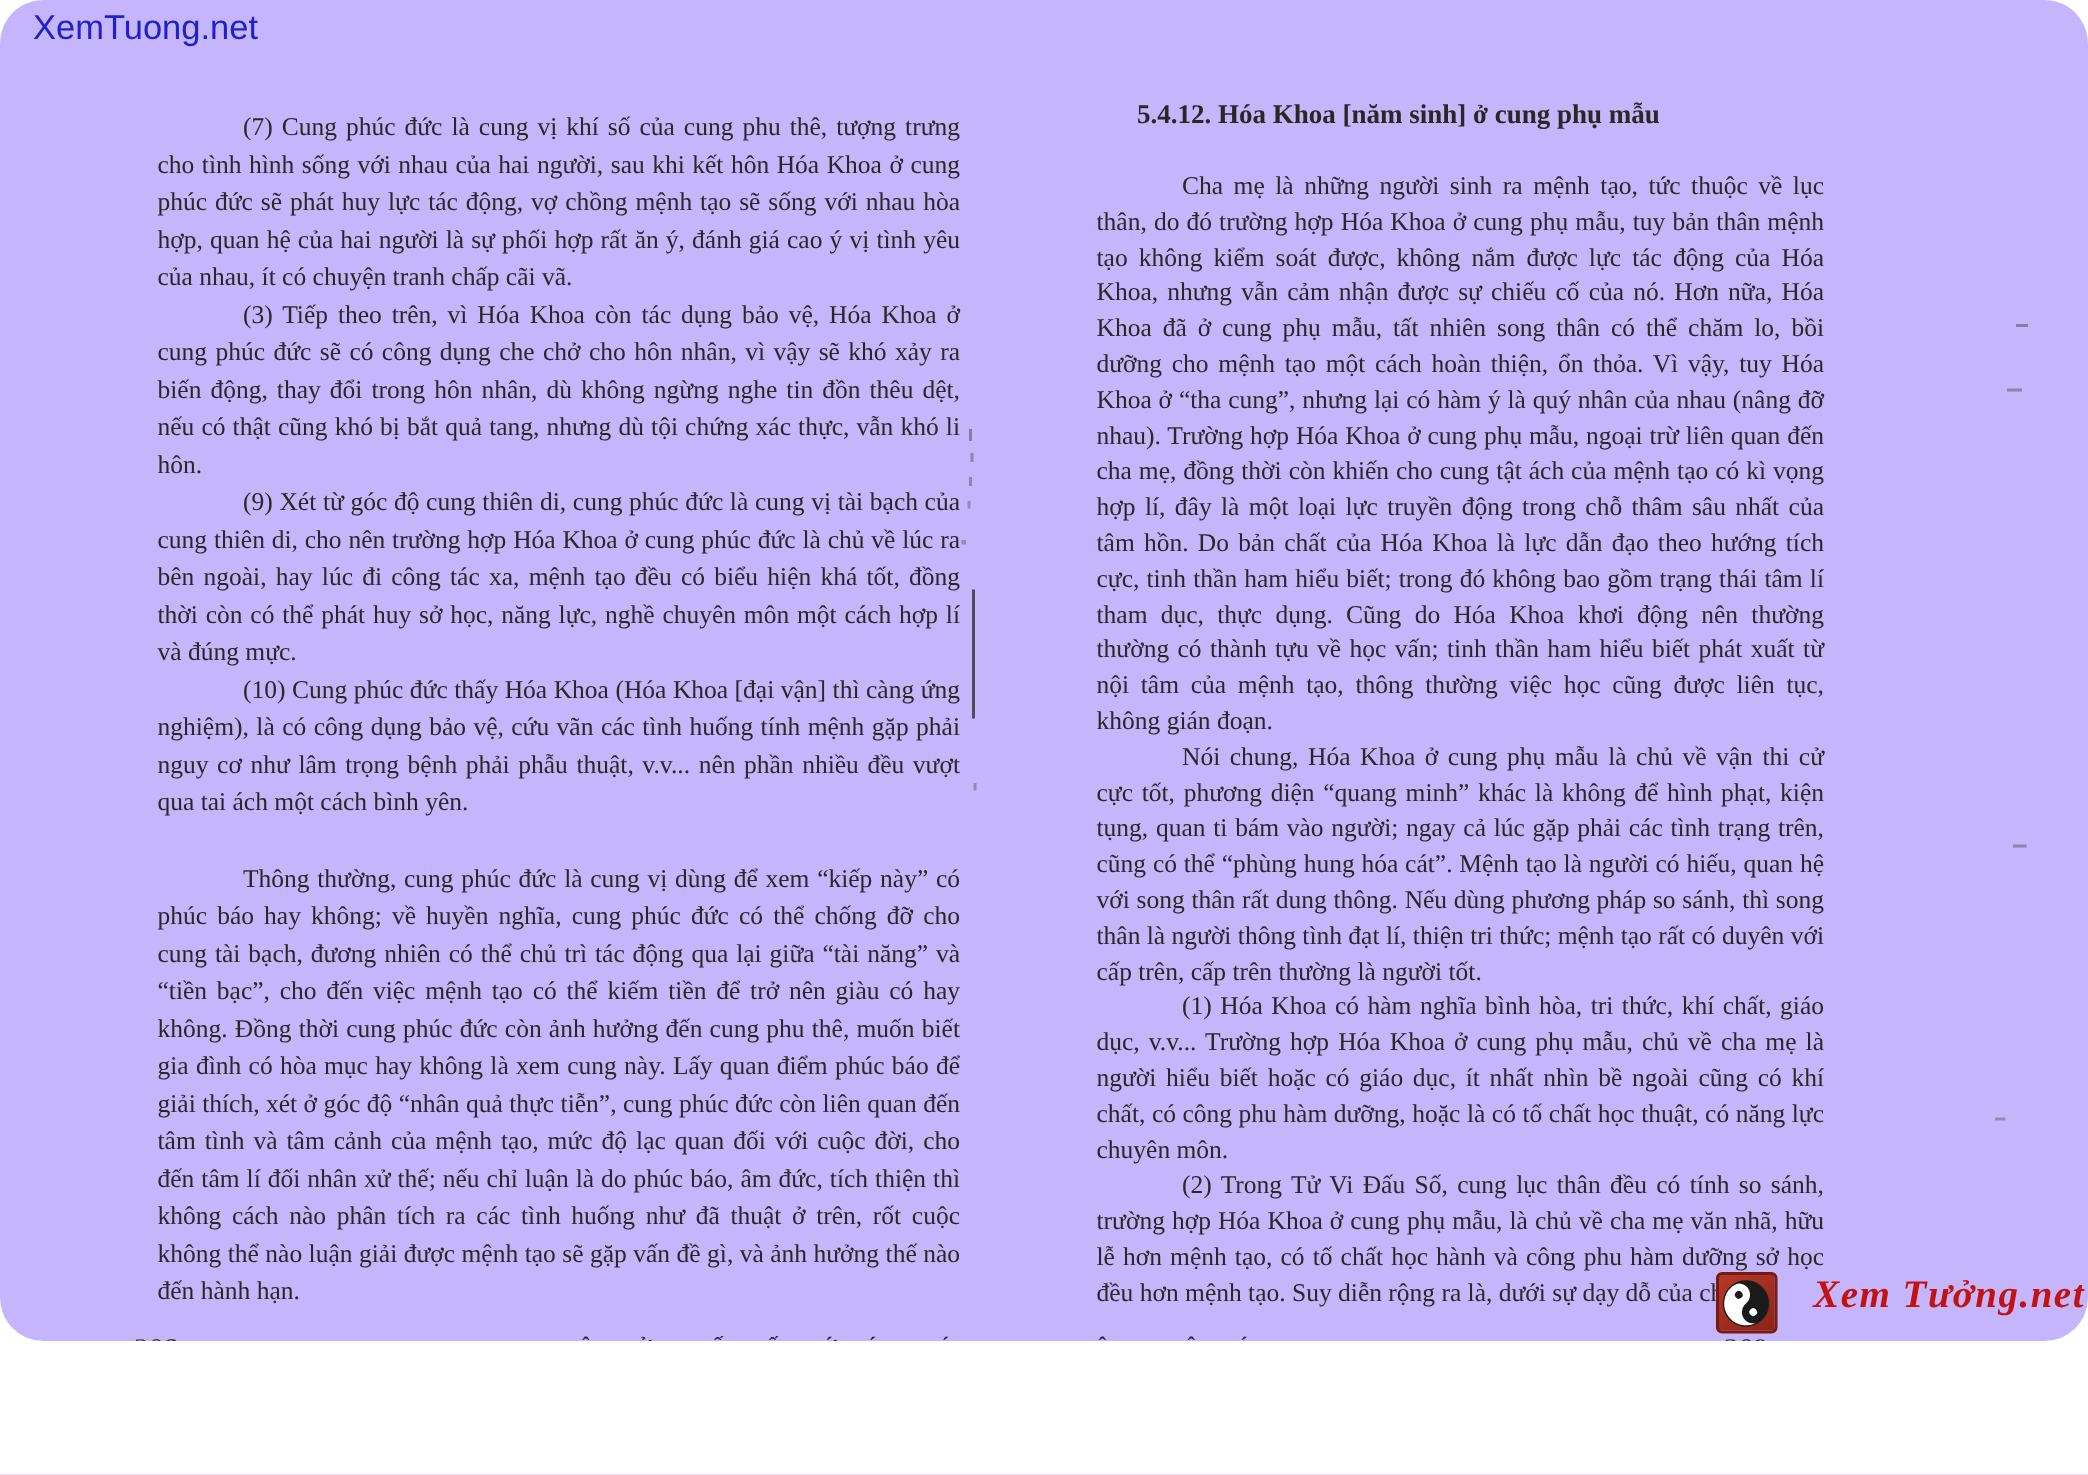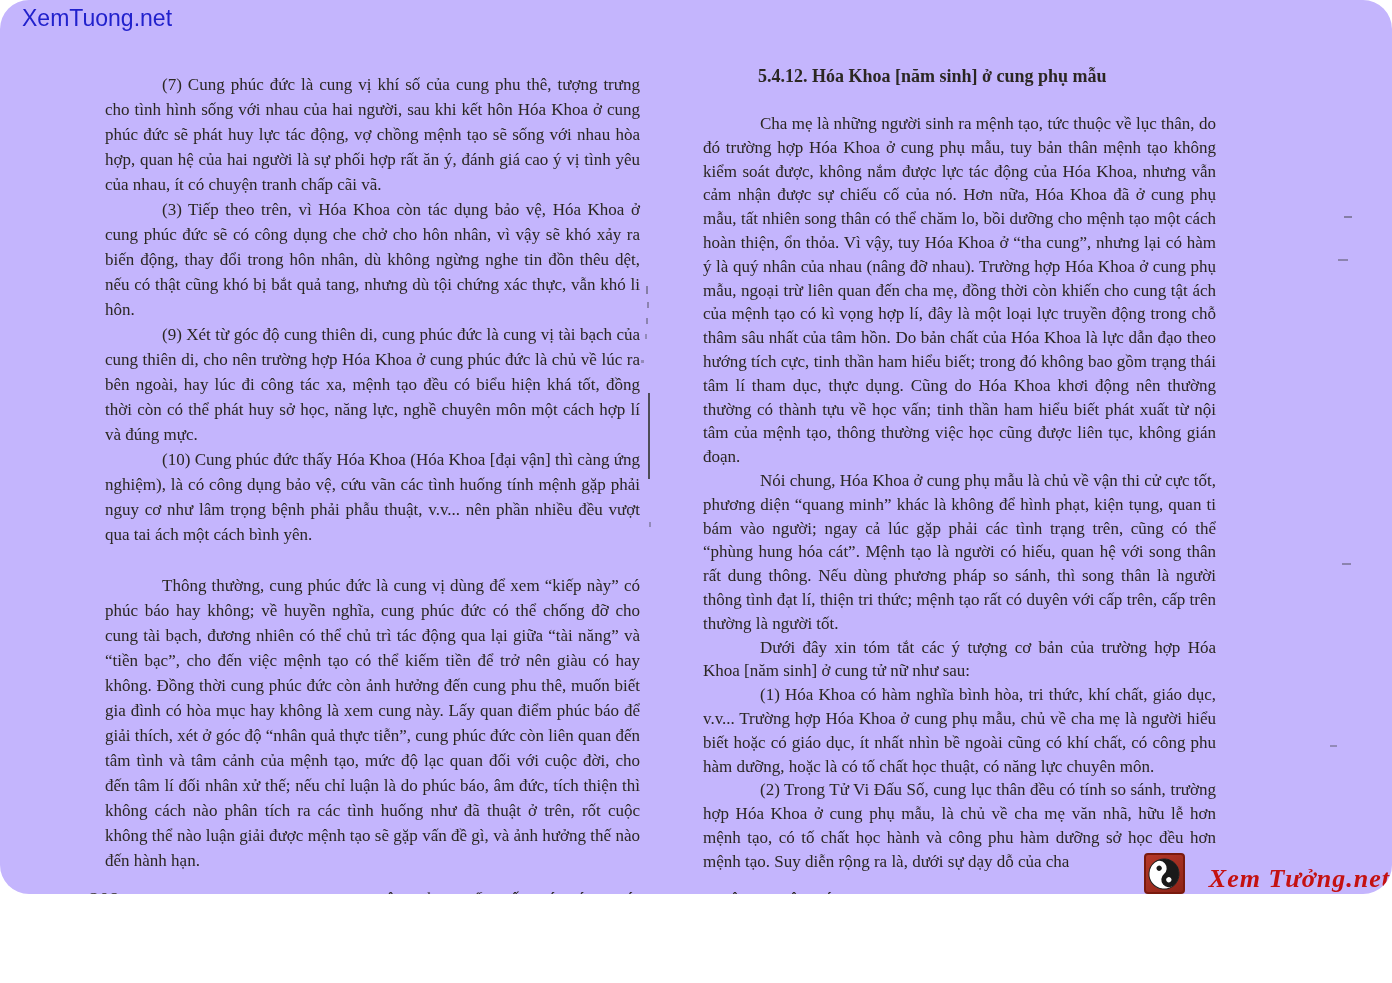--- a/index.html
+++ b/index.html
@@ -26,21 +26,21 @@
   .col { position: absolute; }
   .col-left { left: 85px;  top: 72px; width: 535px; margin-left: 20px; }
   .col-right { left: 703px; top: 64px; width: 513px; }
   .col p {
     margin: 0;
     text-align: justify;
     text-indent: 57px;
     font-size: 17px;
   }
   .col-left p  { line-height: 25px; }
-  .col-right p { line-height: 23.8px; }
+  .col-right p { line-height: 23.8px; margin-left: 28px; }
   p.gap { margin-top: 26px; }
   .section-heading {
     margin: 0 0 24px 55px;
     font-size: 18px;
     font-weight: bold;
     line-height: 24px;
   }
   .footer-pagenum {
     position: absolute;
     top: 889px;
@@ -63,21 +63,21 @@
   
   .artifact { position: absolute; background: #3a3a3a; }
   .gutter-line { left: 648px; top: 393px; width: 2px; height: 86px; opacity: .85; }
   
   .corner-logo {
     position: absolute;
     right: 2px;
     bottom: 0px;
     height: 46px;
     display: flex;
-    align-items: flex-end;
+    align-items: flex-start;
     gap: 24px;
     text-decoration: none;
     cursor: pointer;
   }
   .logo-box {
     width: 41px;
     height: 41px;
     border-radius: 4px;
     background: linear-gradient(145deg, #b5382a, #8e2317);
     border: 2px solid #7a1a0e;
@@ -106,21 +106,20 @@
     <p>(3) Tiếp theo trên, vì Hóa Khoa còn tác dụng bảo vệ, Hóa Khoa ở cung phúc đức sẽ có công dụng che chở cho hôn nhân, vì vậy sẽ khó xảy ra biến động, thay đổi trong hôn nhân, dù không ngừng nghe tin đồn thêu dệt, nếu có thật cũng khó bị bắt quả tang, nhưng dù tội chứng xác thực, vẫn khó li hôn.</p>
     <p>(9) Xét từ góc độ cung thiên di, cung phúc đức là cung vị tài bạch của cung thiên di, cho nên trường hợp Hóa Khoa ở cung phúc đức là chủ về lúc ra bên ngoài, hay lúc đi công tác xa, mệnh tạo đều có biểu hiện khá tốt, đồng thời còn có thể phát huy sở học, năng lực, nghề chuyên môn một cách hợp lí và đúng mực.</p>
     <p>(10) Cung phúc đức thấy Hóa Khoa (Hóa Khoa [đại vận] thì càng ứng nghiệm), là có công dụng bảo vệ, cứu vãn các tình huống tính mệnh gặp phải nguy cơ như lâm trọng bệnh phải phẫu thuật, v.v... nên phần nhiều đều vượt qua tai ách một cách bình yên.</p>
     <p class="gap">Thông thường, cung phúc đức là cung vị dùng để xem “kiếp này” có phúc báo hay không; về huyền nghĩa, cung phúc đức có thể chống đỡ cho cung tài bạch, đương nhiên có thể chủ trì tác động qua lại giữa “tài năng” và “tiền bạc”, cho đến việc mệnh tạo có thể kiếm tiền để trở nên giàu có hay không. Đồng thời cung phúc đức còn ảnh hưởng đến cung phu thê, muốn biết gia đình có hòa mục hay không là xem cung này. Lấy quan điểm phúc báo để giải thích, xét ở góc độ “nhân quả thực tiễn”, cung phúc đức còn liên quan đến tâm tình và tâm cảnh của mệnh tạo, mức độ lạc quan đối với cuộc đời, cho đến tâm lí đối nhân xử thế; nếu chỉ luận là do phúc báo, âm đức, tích thiện thì không cách nào phân tích ra các tình huống như đã thuật ở trên, rốt cuộc không thể nào luận giải được mệnh tạo sẽ gặp vấn đề gì, và ảnh hưởng thế nào đến hành hạn.</p>
   </div>
 
   <div class="col col-right">
     <h3 class="section-heading">5.4.12. Hóa Khoa [năm sinh] ở cung phụ mẫu</h3>
     <p>Cha mẹ là những người sinh ra mệnh tạo, tức thuộc về lục thân, do đó trường hợp Hóa Khoa ở cung phụ mẫu, tuy bản thân mệnh tạo không kiểm soát được, không nắm được lực tác động của Hóa Khoa, nhưng vẫn cảm nhận được sự chiếu cố của nó. Hơn nữa, Hóa Khoa đã ở cung phụ mẫu, tất nhiên song thân có thể chăm lo, bồi dưỡng cho mệnh tạo một cách hoàn thiện, ổn thỏa. Vì vậy, tuy Hóa Khoa ở “tha cung”, nhưng lại có hàm ý là quý nhân của nhau (nâng đỡ nhau). Trường hợp Hóa Khoa ở cung phụ mẫu, ngoại trừ liên quan đến cha mẹ, đồng thời còn khiến cho cung tật ách của mệnh tạo có kì vọng hợp lí, đây là một loại lực truyền động trong chỗ thâm sâu nhất của tâm hồn. Do bản chất của Hóa Khoa là lực dẫn đạo theo hướng tích cực, tinh thần ham hiểu biết; trong đó không bao gồm trạng thái tâm lí tham dục, thực dụng. Cũng do Hóa Khoa khơi động nên thường thường có thành tựu về học vấn; tinh thần ham hiểu biết phát xuất từ nội tâm của mệnh tạo, thông thường việc học cũng được liên tục, không gián đoạn.</p>
     <p>Nói chung, Hóa Khoa ở cung phụ mẫu là chủ về vận thi cử cực tốt, phương diện “quang minh” khác là không để hình phạt, kiện tụng, quan ti bám vào người; ngay cả lúc gặp phải các tình trạng trên, cũng có thể “phùng hung hóa cát”. Mệnh tạo là người có hiếu, quan hệ với song thân rất dung thông. Nếu dùng phương pháp so sánh, thì song thân là người thông tình đạt lí, thiện tri thức; mệnh tạo rất có duyên với cấp trên, cấp trên thường là người tốt.</p>
-    <p>Dưới đây xin tóm tắt các ý tượng cơ bản của trường hợp Hóa Khoa [năm sinh] ở cung tử nữ như sau:</p>
     <p>(1) Hóa Khoa có hàm nghĩa bình hòa, tri thức, khí chất, giáo dục, v.v... Trường hợp Hóa Khoa ở cung phụ mẫu, chủ về cha mẹ là người hiểu biết hoặc có giáo dục, ít nhất nhìn bề ngoài cũng có khí chất, có công phu hàm dưỡng, hoặc là có tố chất học thuật, có năng lực chuyên môn.</p>
     <p>(2) Trong Tử Vi Đấu Số, cung lục thân đều có tính so sánh, trường hợp Hóa Khoa ở cung phụ mẫu, là chủ về cha mẹ văn nhã, hữu lễ hơn mệnh tạo, có tố chất học hành và công phu hàm dưỡng sở học đều hơn mệnh tạo. Suy diễn rộng ra là, dưới sự dạy dỗ của cha</p>
   </div>
 
   <div class="footer-pagenum pn-left">208</div>
   <div class="footer-title  ft-left">TRUNG CHÂU TỬ VI ĐẤU SỐ - TỨ HÓA PHÁI</div>
   <div class="footer-title  ft-right">KHÂM THIÊN BÍ NGHI</div>
   <div class="footer-pagenum pn-right">209</div>
 
   <span class="artifact gutter-line"></span>

